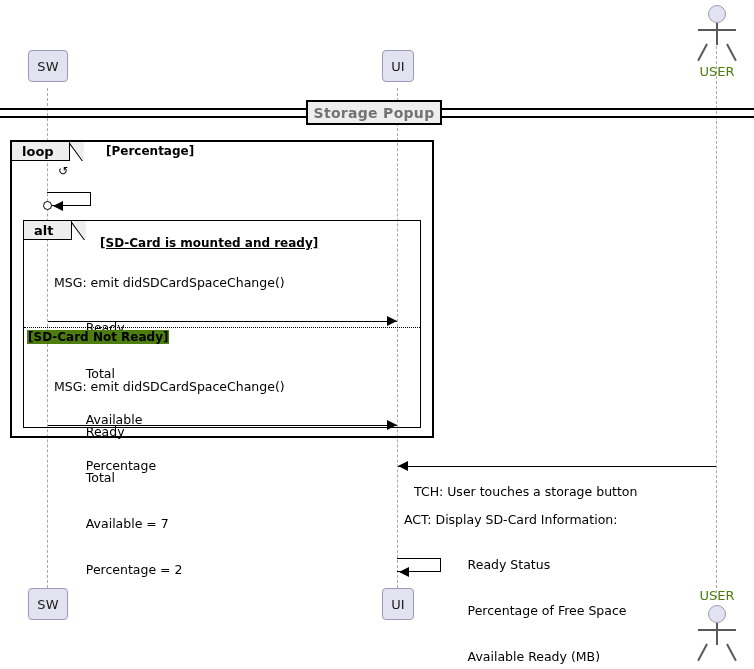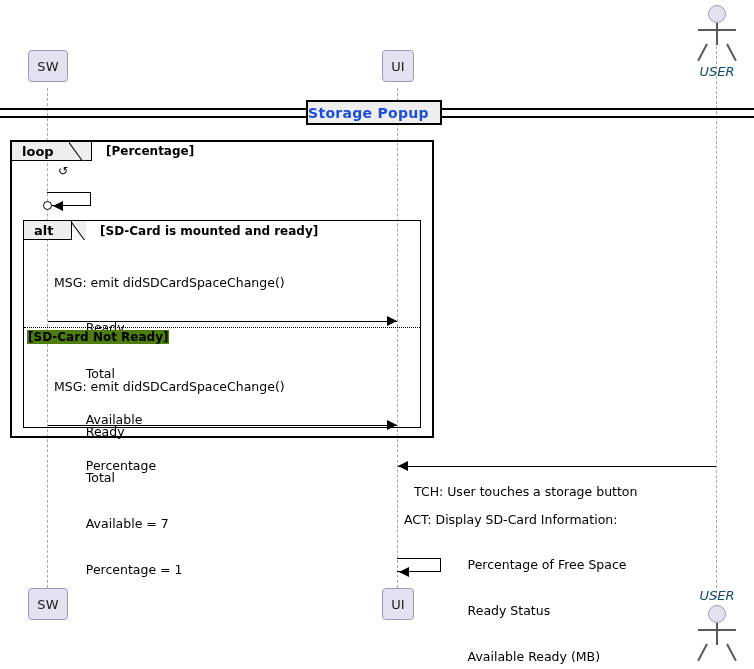--- a/index.html
+++ b/index.html
@@ -51,43 +51,42 @@
     background: #E2E2F0;
     border: 1px solid #9A9ABA;
   }
   .actor-line {
     position: absolute;
     background: #5A5A5A;
   }
   .actor-label {
     position: absolute;
     font-size: 13px;
-    color: #0c4a6e;
+    color: #4d7c0f;
     white-space: nowrap;
     text-align: center;
-    font-style: italic;
   }
 
   
   .divider-rule {
     position: absolute;
     height: 0;
     border-top: 2px solid #000;
   }
   .divider-box {
     position: absolute;
     box-sizing: border-box;
     background: #EEEEEE;
     border: 2px solid #000;
     display: flex;
     align-items: center;
-    justify-content: flex-start;
+    justify-content: center;
     font-size: 14px;
     font-weight: bold;
-    color: #1d4ed8;
+    color: #737373;
     letter-spacing: .3px;
   }
 
   
   .frame {
     position: absolute;
     box-sizing: border-box;
     border: 2px solid #000;
     background: transparent;
   }
@@ -218,21 +217,21 @@
     <div class="divider-rule" style="left:0px;   top:116px; width:306px;"></div>
     <div class="divider-rule" style="left:442px; top:108px; width:312px;"></div>
     <div class="divider-rule" style="left:442px; top:116px; width:312px;"></div>
     <div class="divider-box" style="left:306px; top:100px; width:136px; height:25px;">
       <span>Storage Popup</span>
     </div>
   </div>
 
   <div class="frame" style="left:10px; top:140px; width:424px; height:298px;"></div>
 
-  <div class="frame-tab" style="left:12px; top:142px; width:80px; height:19px;">
+  <div class="frame-tab" style="left:12px; top:142px; width:58px; height:19px;">
     <span>loop</span>
   </div>
   <div class="frame-tab-notch" style="left:70px; top:142px; border-width:19px 0 0 14px; border-color:#EEEEEE transparent transparent transparent;"></div>
   <div class="abs" style="left:69px; top:142px; width:16px; height:19px; overflow:hidden;">
     <div style="position:absolute; left:-1px; top:0; width:1px; height:25px; background:#000; transform:rotate(-36deg); transform-origin:top left;"></div>
   </div>
   <div class="frame-cond" style="left:106px; top:144px;">[Percentage]</div>
 
   <div class="recur-glyph" style="left:58px; top:165px;">↺</div>
   <div class="self-loop" style="left:47px; top:192px; width:44px; height:14px;"></div>
@@ -241,55 +240,55 @@
 
   <div class="frame-inner" style="left:23px; top:220px; width:398px; height:208px;"></div>
 
   <div class="frame-tab" style="left:24px; top:221px; width:48px; height:19px;">
     <span>alt</span>
   </div>
   <div class="frame-tab-notch" style="left:72px; top:221px; border-width:19px 0 0 14px; border-color:#EEEEEE transparent transparent transparent;"></div>
   <div class="abs" style="left:71px; top:221px; width:16px; height:19px; overflow:hidden;">
     <div style="position:absolute; left:-1px; top:0; width:1px; height:25px; background:#000; transform:rotate(-36deg); transform-origin:top left;"></div>
   </div>
-  <div class="frame-cond" style="left:100px; top:224px;">[SD-Card is mounted and ready]</div>
+  <div class="frame-cond" style="left:100px; top:236px;text-decoration:underline;">[SD-Card is mounted and ready]</div>
 
   <div class="msg-text" style="left:54px; top:244px;">
     <div>MSG: emit didSDCardSpaceChange()</div>
     <div>        Ready</div>
     <div>        Total</div>
     <div>        Available</div>
     <div>        Percentage</div>
   </div>
   <div class="msg-line" style="left:48px; top:321px; width:349px;"></div>
   <div class="arrow-right" style="left:387px; top:316px;"></div>
 
   <div class="else-rule" style="left:24px; top:327px; width:396px;"></div>
   <div class="else-label" style="left:27px; top:330px; padding:0 1px;">[SD-Card Not Ready]</div>
 
   <div class="msg-text" style="left:54px; top:348px;">
     <div>MSG: emit didSDCardSpaceChange()</div>
     <div>        Ready</div>
     <div>        Total</div>
     <div>        Available = 7</div>
-    <div>        Percentage = 1</div>
+    <div>        Percentage = 2</div>
   </div>
   <div class="msg-line" style="left:48px; top:425px; width:349px;"></div>
   <div class="arrow-right" style="left:387px; top:420px;"></div>
 
   <div class="msg-text" style="left:414px; top:453px;">
     <div>TCH: User touches a storage button</div>
   </div>
   <div class="msg-line" style="left:398px; top:466px; width:318px;"></div>
   <div class="arrow-left" style="left:398px; top:461px;"></div>
 
   <div class="msg-text" style="left:404px; top:481px;">
     <div>ACT: Display SD-Card Information:</div>
+    <div>                Ready Status</div>
     <div>                Percentage of Free Space</div>
-    <div>                Ready Status</div>
     <div>                Available Ready (MB)</div>
     
   </div>
   <div class="self-loop" style="left:397px; top:558px; width:44px; height:14px;"></div>
   <div class="arrow-left" style="left:399px; top:567px;"></div>
 
   <div class="participant" style="left:28px; top:588px; width:40px; height:32px;">
     <span>SW</span>
   </div>
 

